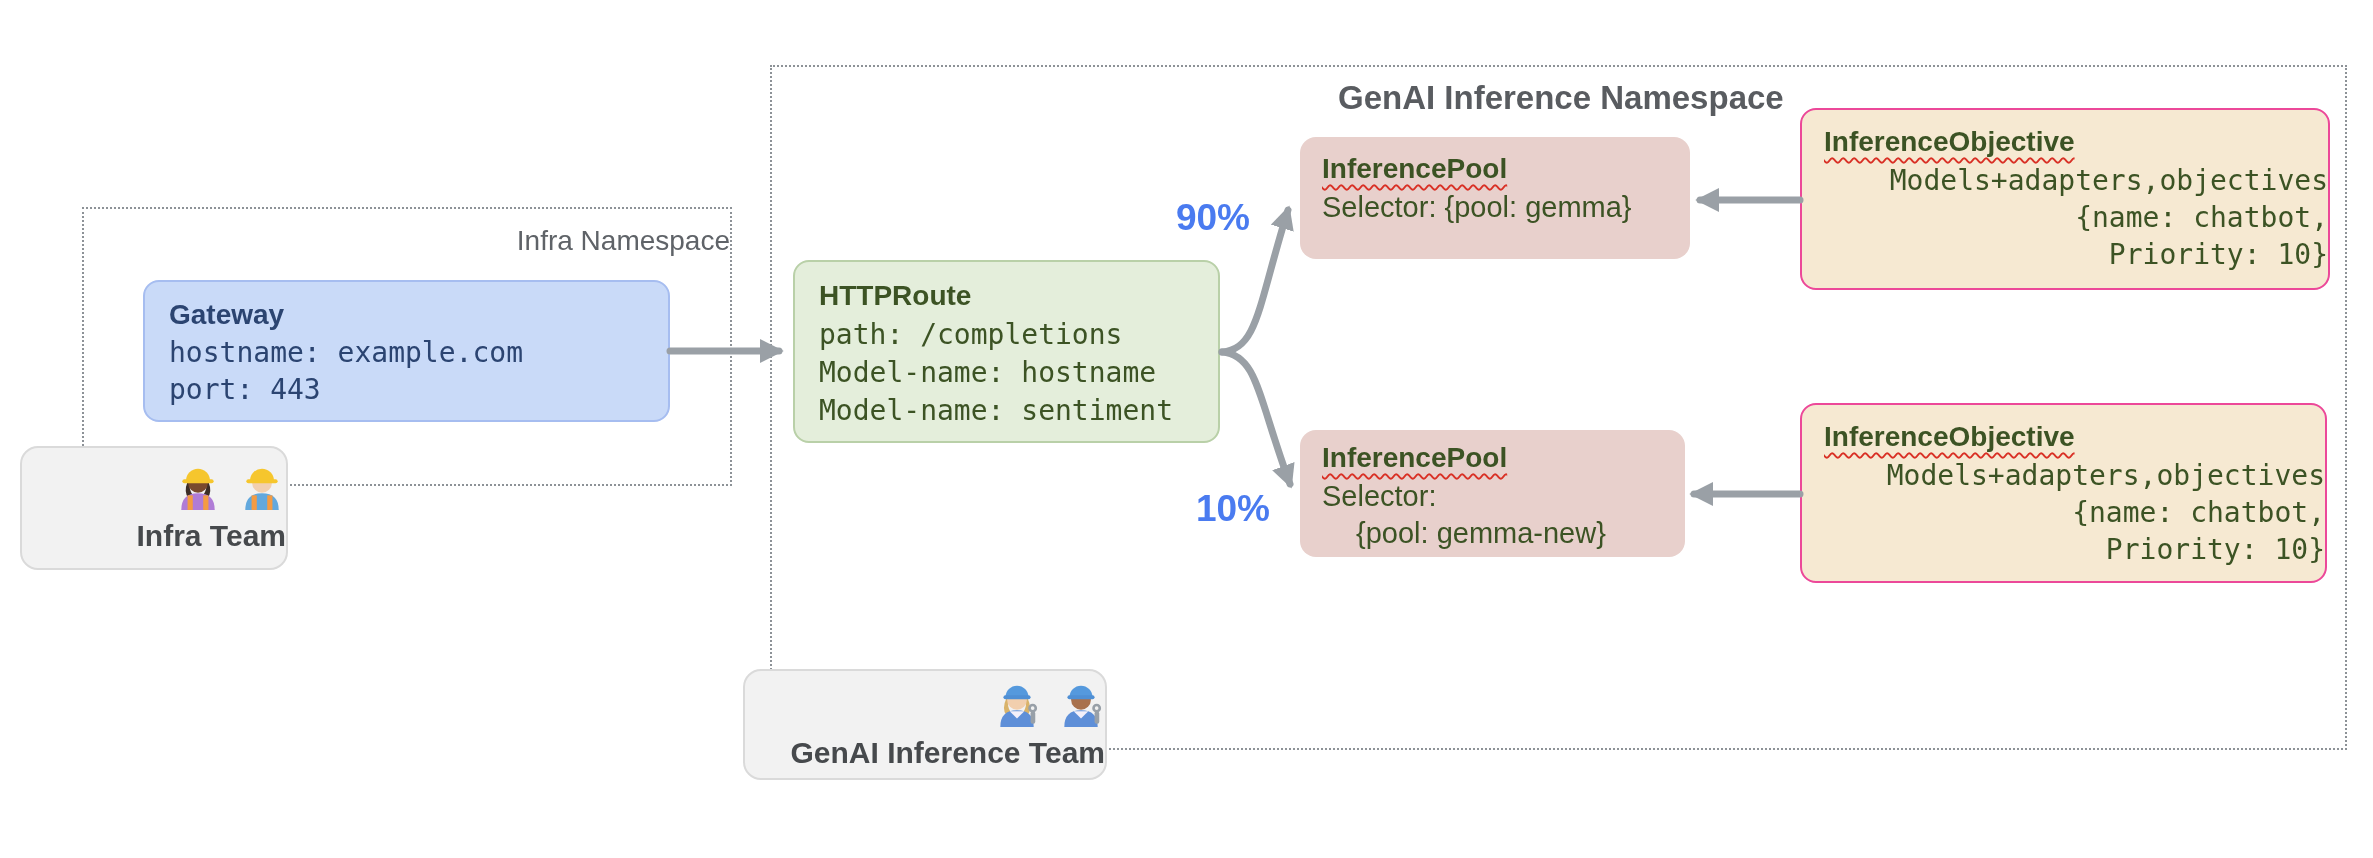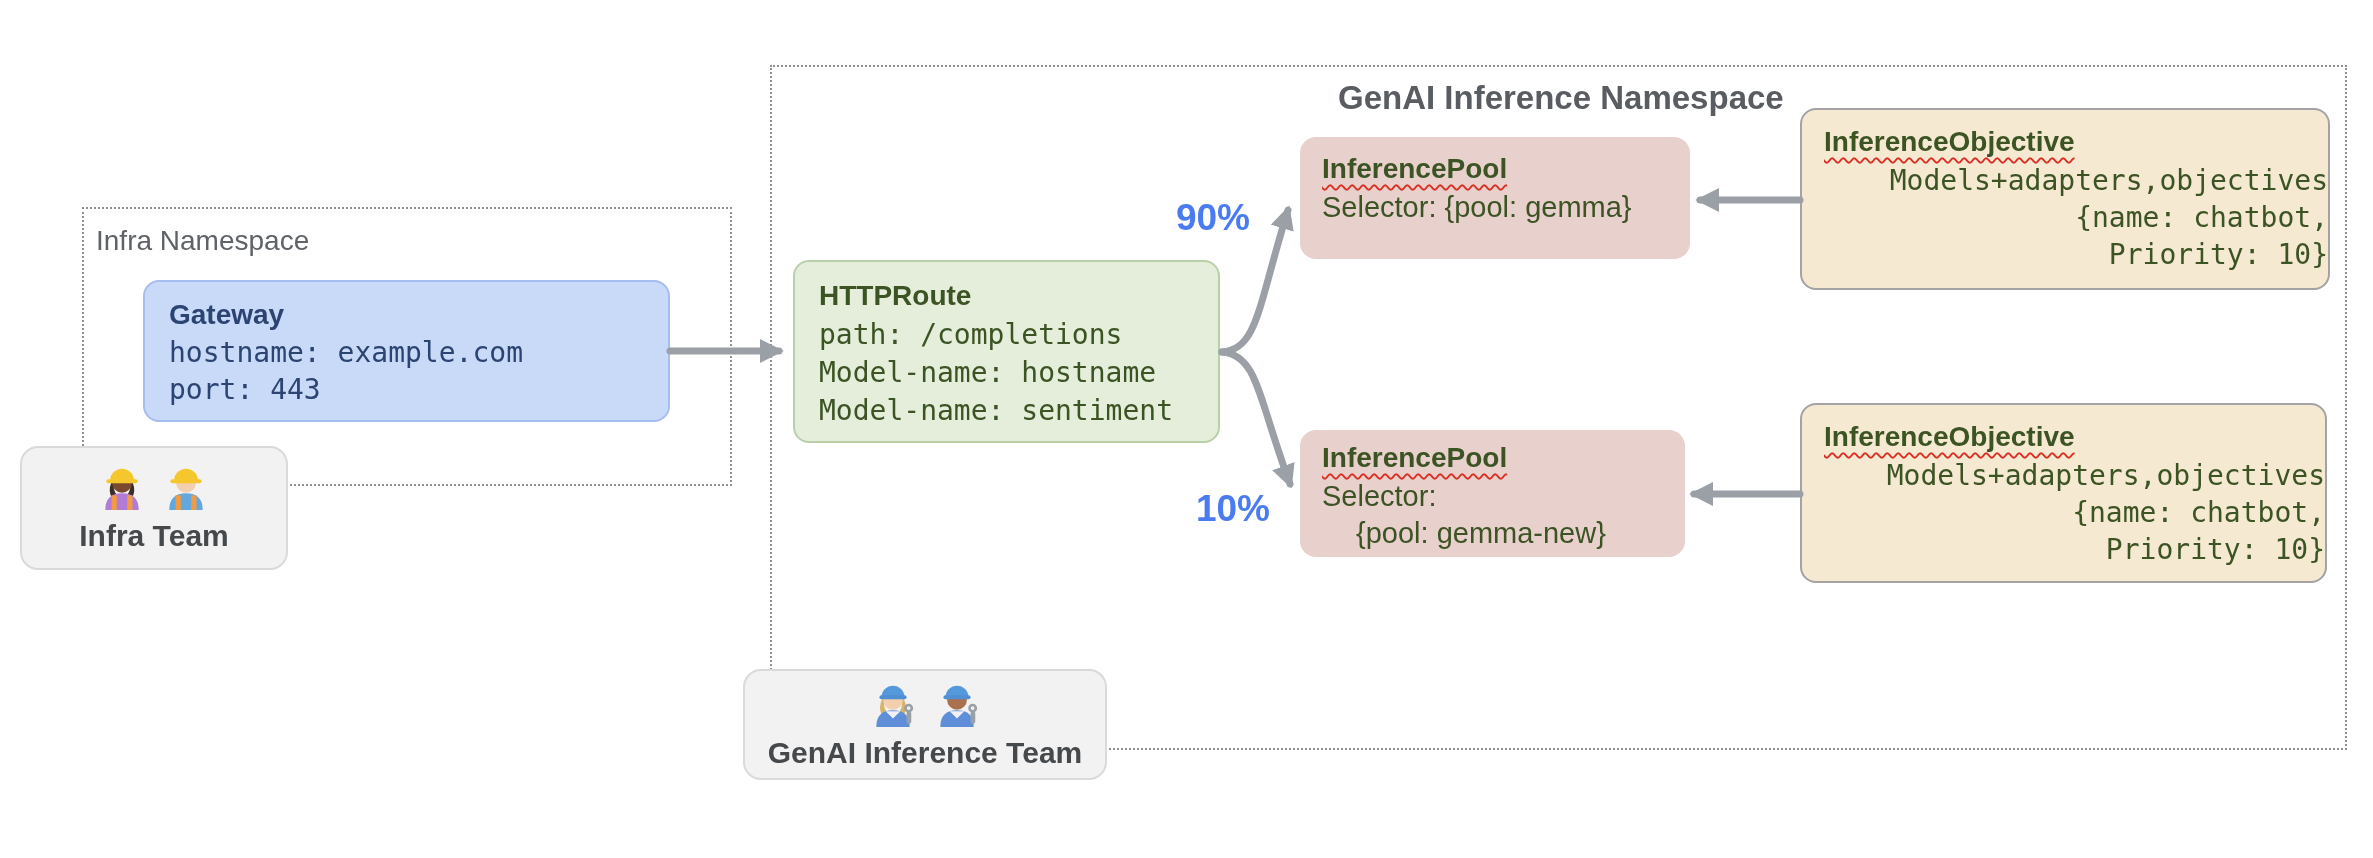--- a/index.html
+++ b/index.html
@@ -3,21 +3,21 @@
 <meta charset="utf-8">
 <style>
   html,body{margin:0;padding:0;background:#ffffff;}
   #canvas{
     position:relative;width:2373px;height:858px;background:#ffffff;overflow:hidden;
     font-family:"Liberation Sans",sans-serif;
   }
   
   .ns{position:absolute;border:2px dotted #8d9297;z-index:1;}
   .ns-label{position:absolute;color:#5f6368;white-space:nowrap;}
-  .ns-label.infra{left:12px;right:0;top:16px;text-align:left;font-size:28px;font-weight:500;}
+  .ns-label.infra{left:12px;right:0;top:16px;text-align:right;font-size:28px;font-weight:500;}
   .ns-label.genai{left:566px;top:12px;font-size:33px;font-weight:700;color:#595c60;}
   
   .box{position:absolute;border-radius:16px;box-sizing:border-box;z-index:2;}
   .box .title{font-weight:700;font-size:28px;line-height:40px;white-space:nowrap;}
   .box .line{white-space:nowrap;}
   .mono{font-family:"DejaVu Sans Mono",monospace;}
   .squiggle{
     text-decoration-line:underline;text-decoration-style:wavy;
     text-decoration-color:#d93025;text-decoration-thickness:2px;text-underline-offset:6px;
   }
@@ -26,27 +26,27 @@
   #gateway .line{font-size:28px;line-height:37px;}
   #gateway .title{line-height:38px;}
   #httproute{left:793px;top:260px;width:427px;height:183px;background:#e4eedb;border:2px solid #b9d0a8;
     padding:14px 0 0 24px;color:#3c5324;}
   #httproute .line{font-size:28px;line-height:38px;}
   .pool{background:#e8d0cc;color:#3c5324;padding:12px 0 0 22px;}
   #pool-1{left:1300px;top:137px;width:390px;height:122px;}
   #pool-2{left:1300px;top:430px;width:385px;height:127px;padding-top:8px;}
   .pool .line{font-size:29px;line-height:37px;}
   .pool .indent{padding-left:34px;}
-  .objective{background:#f6e9d2;border:2px solid #a3a3a3;color:#3c5324;padding:12px 0 0 22px;}
+  .objective{background:#f6e9d2;border:2px solid #ec4899;color:#3c5324;padding:12px 0 0 22px;}
   #objective-1{left:1800px;top:108px;width:530px;height:182px;}
   #objective-2{left:1800px;top:403px;width:527px;height:180px;}
   .objective .line{font-size:28px;line-height:37px;text-align:right;}
   
   .team{position:absolute;background:#f2f2f2;border:2px solid #dadada;border-radius:18px;z-index:2;
-    display:flex;flex-direction:column;align-items:center;justify-content:center;gap:8px;box-sizing:border-box;}
+    display:flex;flex-direction:column;align-items:flex-end;justify-content:center;gap:8px;box-sizing:border-box;}
   #infra-team{left:20px;top:446px;width:268px;height:124px;}
   #genai-team{left:743px;top:669px;width:364px;height:111px;}
   .team .label{font-weight:700;font-size:30px;color:#46494c;white-space:nowrap;}
   .team .icons{display:flex;gap:16px;}
   .team .icons svg{width:48px;height:48px;display:block;}
   
   .pct{position:absolute;color:#4a7bf0;font-weight:700;font-size:37px;z-index:3;white-space:nowrap;}
   #pct-top{left:1150px;top:197px;width:100px;text-align:right;}
   #pct-bottom{left:1160px;top:488px;width:110px;text-align:right;}
   

